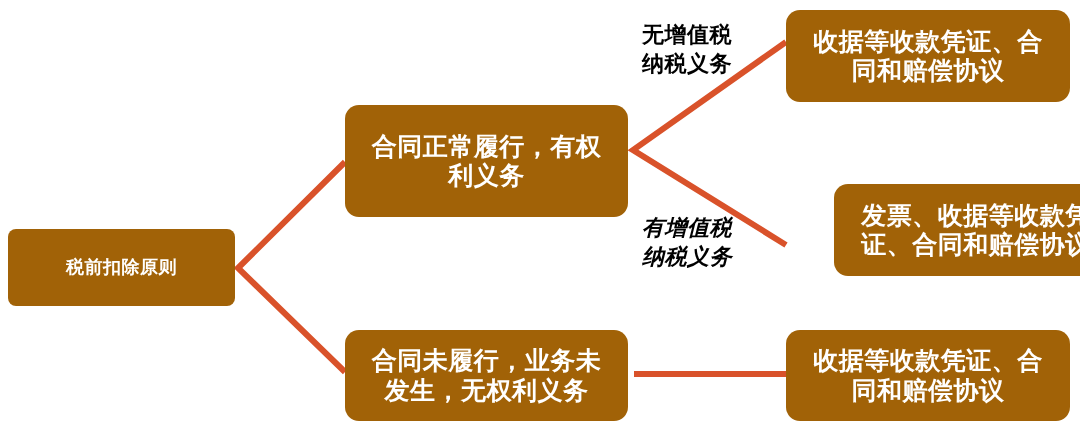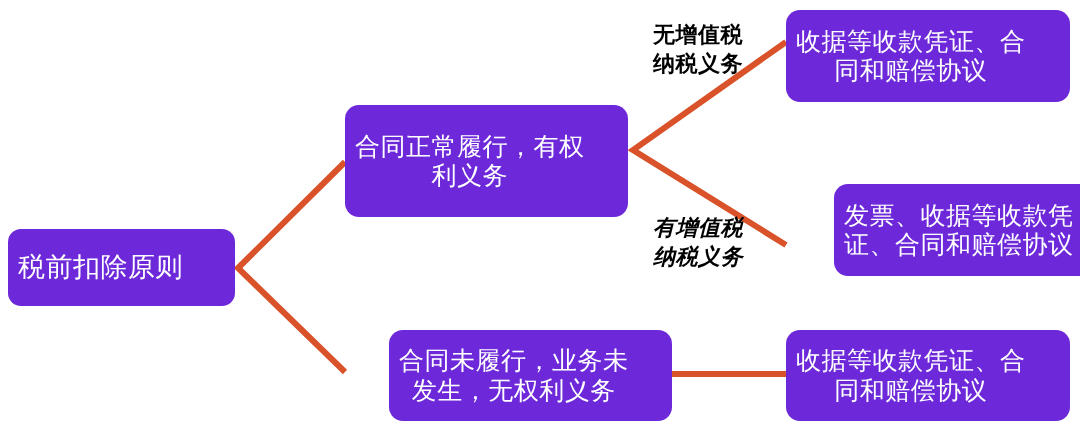--- a/index.html
+++ b/index.html
@@ -21,61 +21,60 @@
     position: absolute;
     left: 0;
     top: 0;
     width: 1080px;
     height: 433px;
     pointer-events: none;
   }
   .node-box {
     position: absolute;
     box-sizing: border-box;
-    background: #6d28d9;
+    background: #a16207;
     border-radius: 14px;
     color: #ffffff;
     display: flex;
     align-items: center;
-    justify-content: flex-start;
+    justify-content: center;
     text-align: center;
     line-height: 1.18;
     letter-spacing: 0.5px;
-    font-weight: 400;
+    font-weight: 700;
     z-index: 2;
   }
   .node-text {
     display: block;
     padding: 0 10px;
     white-space: pre-line;
   }
   
   #node-root {
     left: 8px;
     top: 229px;
     width: 227px;
     height: 77px;
-    font-size: 27px;
-    border-radius: 13px;
+    font-size: 18px;
+    border-radius: 8px;
   }
   
   #node-contract-performed {
     left: 345px;
     top: 105px;
     width: 283px;
     height: 112px;
     font-size: 25px;
   }
   #node-contract-not-performed {
     left: 345px;
     top: 330px;
     width: 283px;
     height: 91px;
     font-size: 25px;
-    margin-left: 44px;
   }
   
   #node-doc-no-vat {
     left: 786px;
     top: 10px;
     width: 284px;
     height: 92px;
     font-size: 25px;
   }
   #node-doc-with-vat {
@@ -93,21 +92,21 @@
     height: 91px;
     font-size: 25px;
   }
   .edge-label {
     position: absolute;
     color: #000000;
     font-weight: bold;
     font-size: 22px;
     line-height: 1.33;
     letter-spacing: 0.5px;
-    text-align: right;
+    text-align: center;
     white-space: pre-line;
     z-index: 3;
   }
   #label-no-vat {
     left: 631px;
     top: 20px;
     width: 112px;
   }
   #label-with-vat {
     left: 631px;

